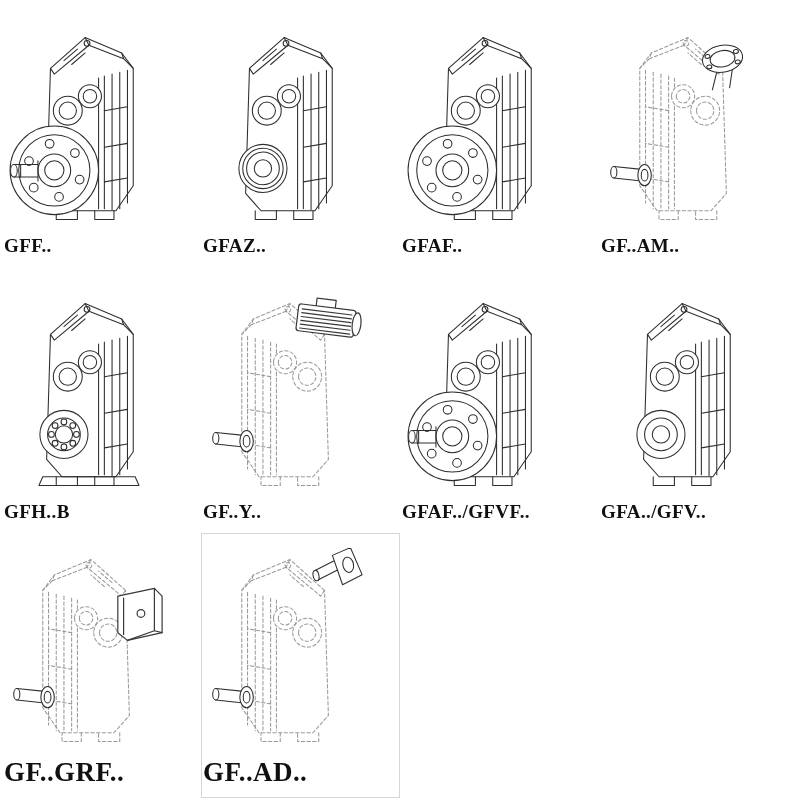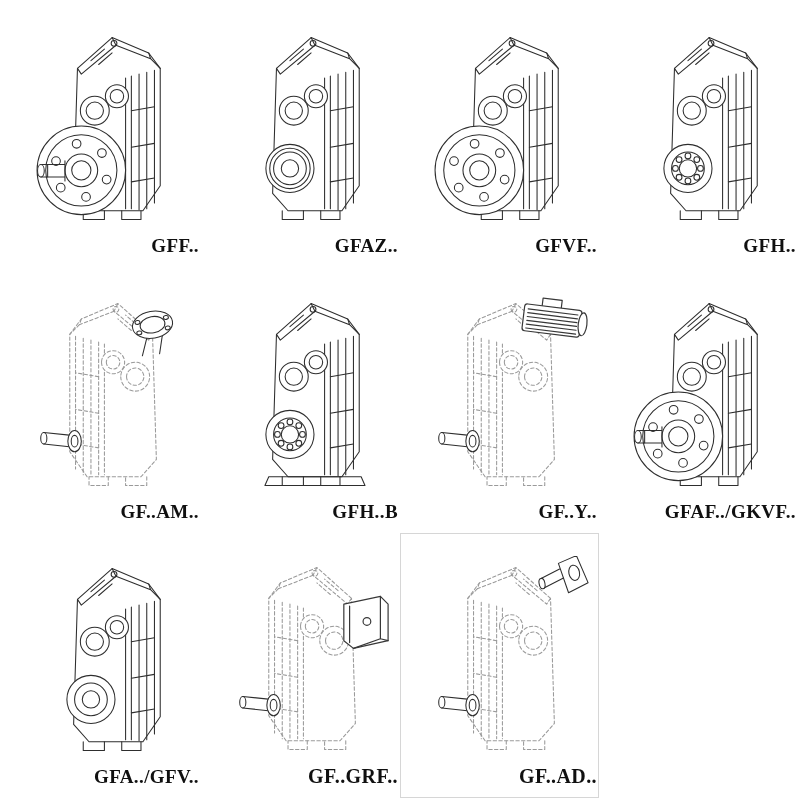--- a/index.html
+++ b/index.html
@@ -14,35 +14,35 @@
   .grid{
     display:grid;
     grid-template-columns:repeat(4,1fr);
     grid-template-rows:repeat(3,1fr);
     width:800px;height:800px;
     padding:2px;box-sizing:border-box;
   }
   figure.cell{
     margin:0;
     display:flex;flex-direction:column;
-    align-items:flex-end;justify-content:flex-end;
+    align-items:flex-start;justify-content:flex-end;
     padding:2px 2px 10px;box-sizing:border-box;
     min-width:0;
   }
   svg.drawing{
     height:204px;width:168px;
     stroke:var(--line);stroke-width:1.1;fill:none;
     stroke-linejoin:round;stroke-linecap:round;
     flex:0 0 auto;
   }
   figcaption.model-label{
     font-weight:bold;font-size:19px;letter-spacing:.4px;
     color:var(--label);margin-top:5px;white-space:nowrap;
   }
-  figcaption.lg{font-size:20px;margin-left:20px;}
+  figcaption.lg{font-size:27px;}
   .ghost{stroke:var(--ghost);stroke-dasharray:3.5 2.4;}
   .solid-overlay{stroke:var(--line);stroke-dasharray:none;}
   .dark{stroke:#383838;stroke-width:1.25;stroke-dasharray:none;}
   .cell-bordered{box-shadow:inset 0 0 0 1px #d6d6d6;}
   .defs-holder{position:absolute;width:0;height:0;overflow:hidden;}
 </style>
 </head>
 <body>
 
 <svg class="defs-holder" aria-hidden="true">
@@ -155,32 +155,23 @@
     </svg>
     <figcaption class="model-label">GFAZ..</figcaption>
   </figure>
 
   <figure class="cell">
     <svg class="drawing" viewBox="0 0 170 212" aria-label="flange-hollow-shaft-gearbox-drawing">
       <use href="#g-housing"></use>
       <use href="#g-top-bores"></use>
       <use href="#g-flange"></use>
     </svg>
-    <figcaption class="model-label">GFVF..</figcaption>
-  </figure>
-
-  <figure class="cell">
-    <svg class="drawing" viewBox="0 0 170 212" aria-label="foot-mounted-gearbox-drawing">
-      <use href="#g-housing"></use>
-      <use href="#g-top-bores"></use>
-      <use href="#g-hollow"></use>
-      <use href="#g-bearing-ring"></use>
-    </svg>
-    <figcaption class="model-label">GFH..</figcaption>
-  </figure>
+    <figcaption class="model-label">GFAF..</figcaption>
+  </figure>
+
 
   <figure class="cell">
     <svg class="drawing" viewBox="0 0 170 212" aria-label="gearbox-with-motor-adapter-flange-drawing">
       <g class="ghost">
         <use href="#g-housing" transform="translate(170 0) scale(-1 1)"></use>
         <use href="#g-top-bores" transform="translate(170 0) scale(-1 1)"></use>
       </g>
       <g class="solid-overlay">
         <use href="#g-shaft-left"></use>
         <use href="#g-input-flange" transform="translate(124 34) rotate(-10)"></use>
@@ -216,21 +207,21 @@
     <figcaption class="model-label">GF..Y..</figcaption>
   </figure>
 
   <figure class="cell">
     <svg class="drawing" viewBox="0 0 170 212" aria-label="flange-output-gearbox-drawing">
       <use href="#g-housing"></use>
       <use href="#g-top-bores"></use>
       <use href="#g-flange"></use>
       <use href="#g-shaft"></use>
     </svg>
-    <figcaption class="model-label">GFAF../GKVF..</figcaption>
+    <figcaption class="model-label">GFAF../GFVF..</figcaption>
   </figure>
 
   <figure class="cell">
     <svg class="drawing" viewBox="0 0 170 212" aria-label="solid-shaft-gearbox-drawing">
       <use href="#g-housing"></use>
       <use href="#g-top-bores"></use>
       <use href="#g-hollow"></use>
     </svg>
     <figcaption class="model-label">GFA../GFV..</figcaption>
   </figure>

